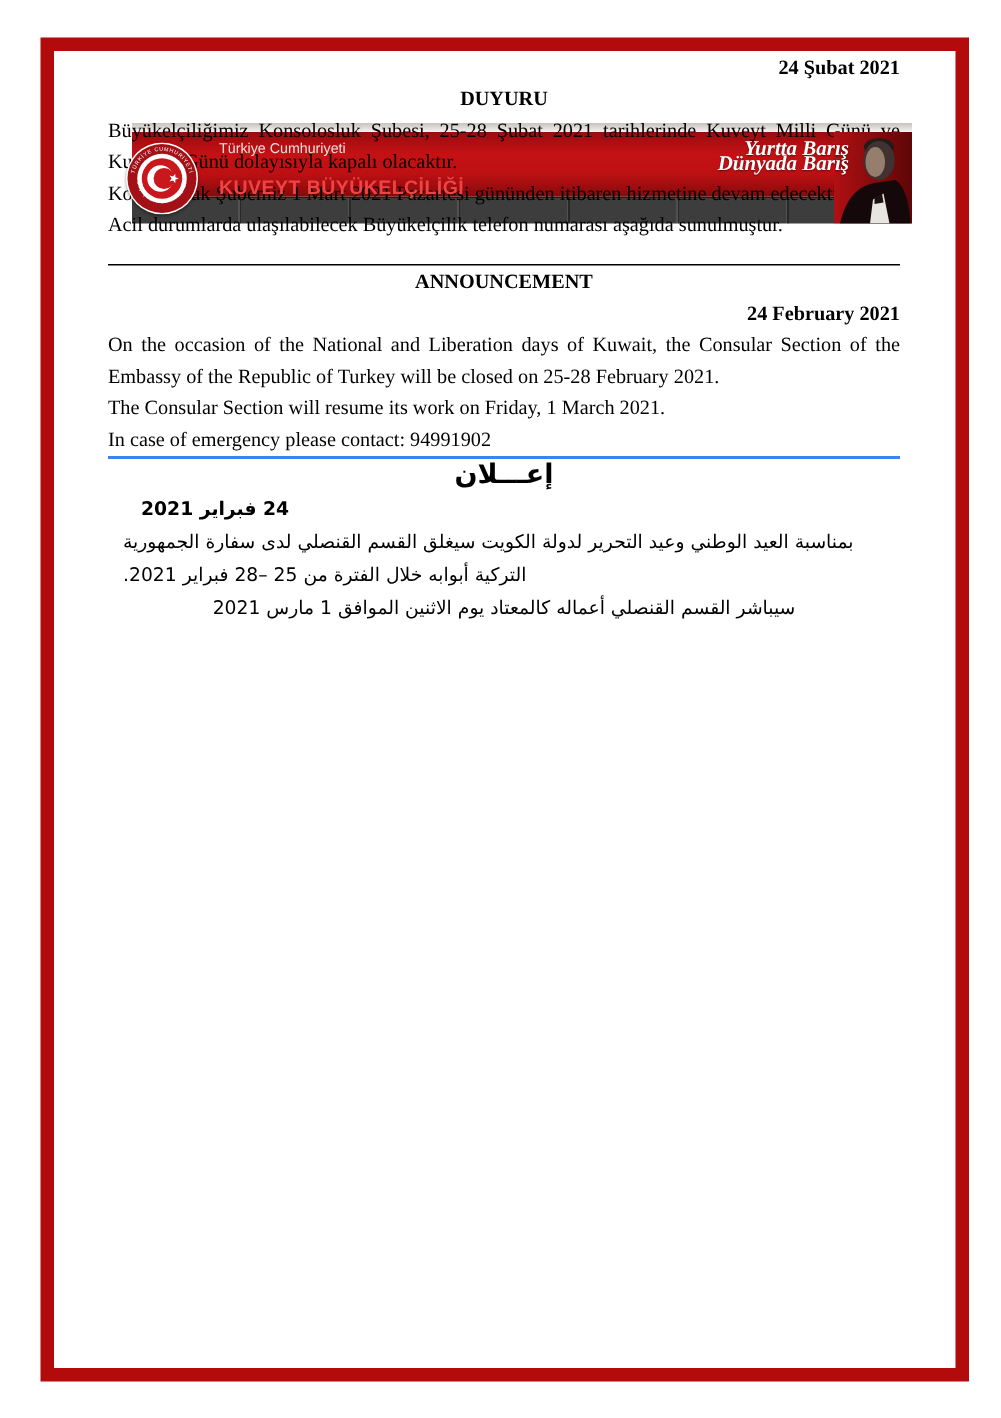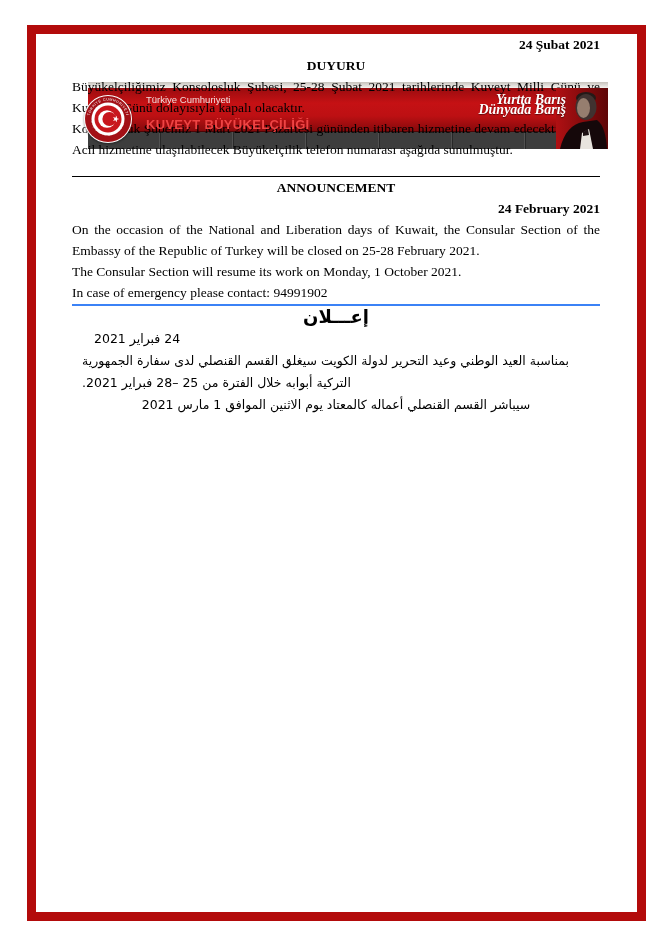--- a/index.html
+++ b/index.html
@@ -48,21 +48,21 @@
   .tr-p3     { margin-top:12px;  text-align:justify; }
   .tr-tel    { margin-top:12px; }
   .rule      { margin-top:16px; border-top:1px solid #000; height:0; }
   .en-title  { margin-top:15px; text-align:center; font-weight:bold; }
   .en-date   { margin-top:3px;  text-align:right;  font-weight:bold; }
   .en-p1     { margin-top:15px; text-align:justify; }
   .en-p2     { margin-top:12px; }
   .en-p3     { margin-top:6px; border-bottom:2px solid #3b82f6; padding-bottom:1px; }
   .ar { font-family:"DejaVu Sans", sans-serif; font-size:12.5px; line-height:22px; }
   .ar-title  { margin-top:16px; text-align:center; font-weight:bold; font-size:18px; }
-  .ar-date   { margin-top:20px; text-align:left; font-weight:normal; padding-left:22px; }
+  .ar-date   { margin-top:20px; text-align:left; font-weight:bold; padding-left:22px; }
   .ar-p1     { margin-top:21px; text-align:left; text-indent:22px; padding-left:10px; }
   .ar-p2     { margin-top:8px;  text-align:center; }
 </style>
 </head>
 <body>
 
 <div class="viewport">
   <div class="page">
 
     <div class="header">
@@ -119,28 +119,28 @@
         <polygon points="27,44 32,41 33,47 27,48" fill="#1c1012"></polygon>
       </svg>
     </div>
 
     <div class="content">
 
       <p class="tr-date">24 Şubat 2021</p>
       <p class="tr-title">DUYURU</p>
       <p class="tr-p1">Büyükelçiliğimiz Konsolosluk Şubesi, 25-28 Şubat 2021 tarihlerinde Kuveyt Milli Günü ve Kurtuluş Günü dolayısıyla kapalı olacaktır.</p>
       <p class="tr-p2">Konsolosluk Şubemiz 1 Mart 2021 Pazartesi gününden itibaren hizmetine devam edecektir.</p>
-      <p class="tr-p3">Acil hizmetine ulaşılabilecek Büyükelçilik telefon numarası aşağıda sunulmuştur.</p>
+      <p class="tr-p3">Acil durumlarda ulaşılabilecek Büyükelçilik telefon numarası aşağıda sunulmuştur.</p>
 
       <div class="rule"></div>
 
       <p class="en-title">ANNOUNCEMENT</p>
       <p class="en-date">24 February 2021</p>
       <p class="en-p1">On the occasion of the National and Liberation days of Kuwait, the Consular Section of the Embassy of the Republic of Turkey will be closed on 25-28 February 2021.</p>
-      <p class="en-p2">The Consular Section will resume its work on Monday, 1 October 2021.</p>
+      <p class="en-p2">The Consular Section will resume its work on Friday, 1 March 2021.</p>
       <p class="en-p3">In case of emergency please contact: 94991902</p>
 
       <p class="ar ar-title" dir="rtl">إعـــلان</p>
       <p class="ar ar-date" dir="rtl">24 فبراير 2021</p>
       <p class="ar ar-p1" dir="rtl">بمناسبة العيد الوطني وعيد التحرير لدولة الكويت سيغلق القسم القنصلي لدى سفارة الجمهورية التركية أبوابه خلال الفترة من 25 –28 فبراير 2021.</p>
       <p class="ar ar-p2" dir="rtl">سيباشر القسم القنصلي أعماله كالمعتاد يوم الاثنين الموافق 1 مارس 2021</p>
 
     </div>
   </div>
 </div>

